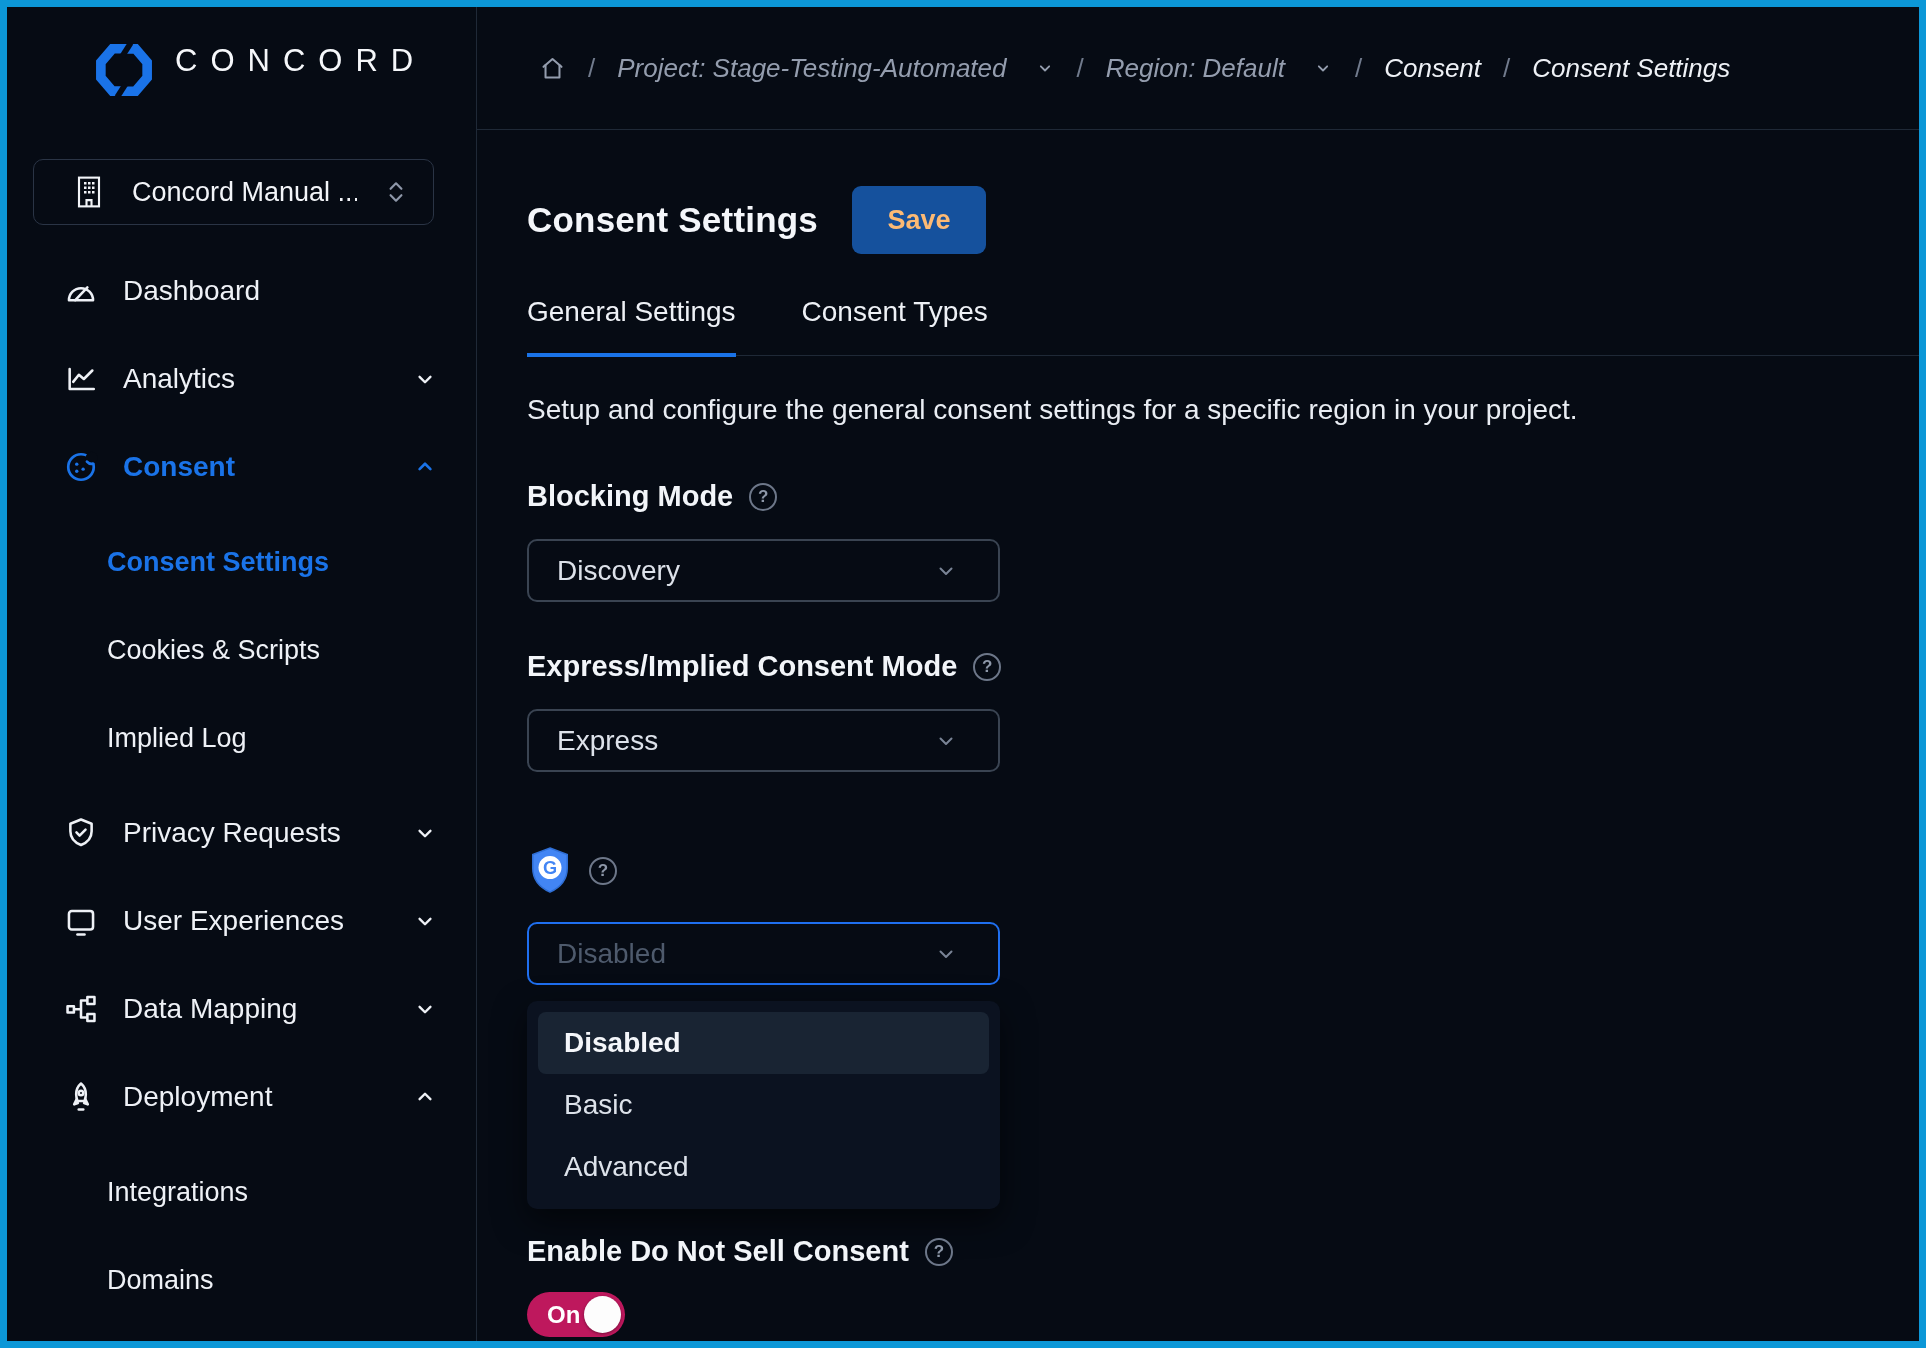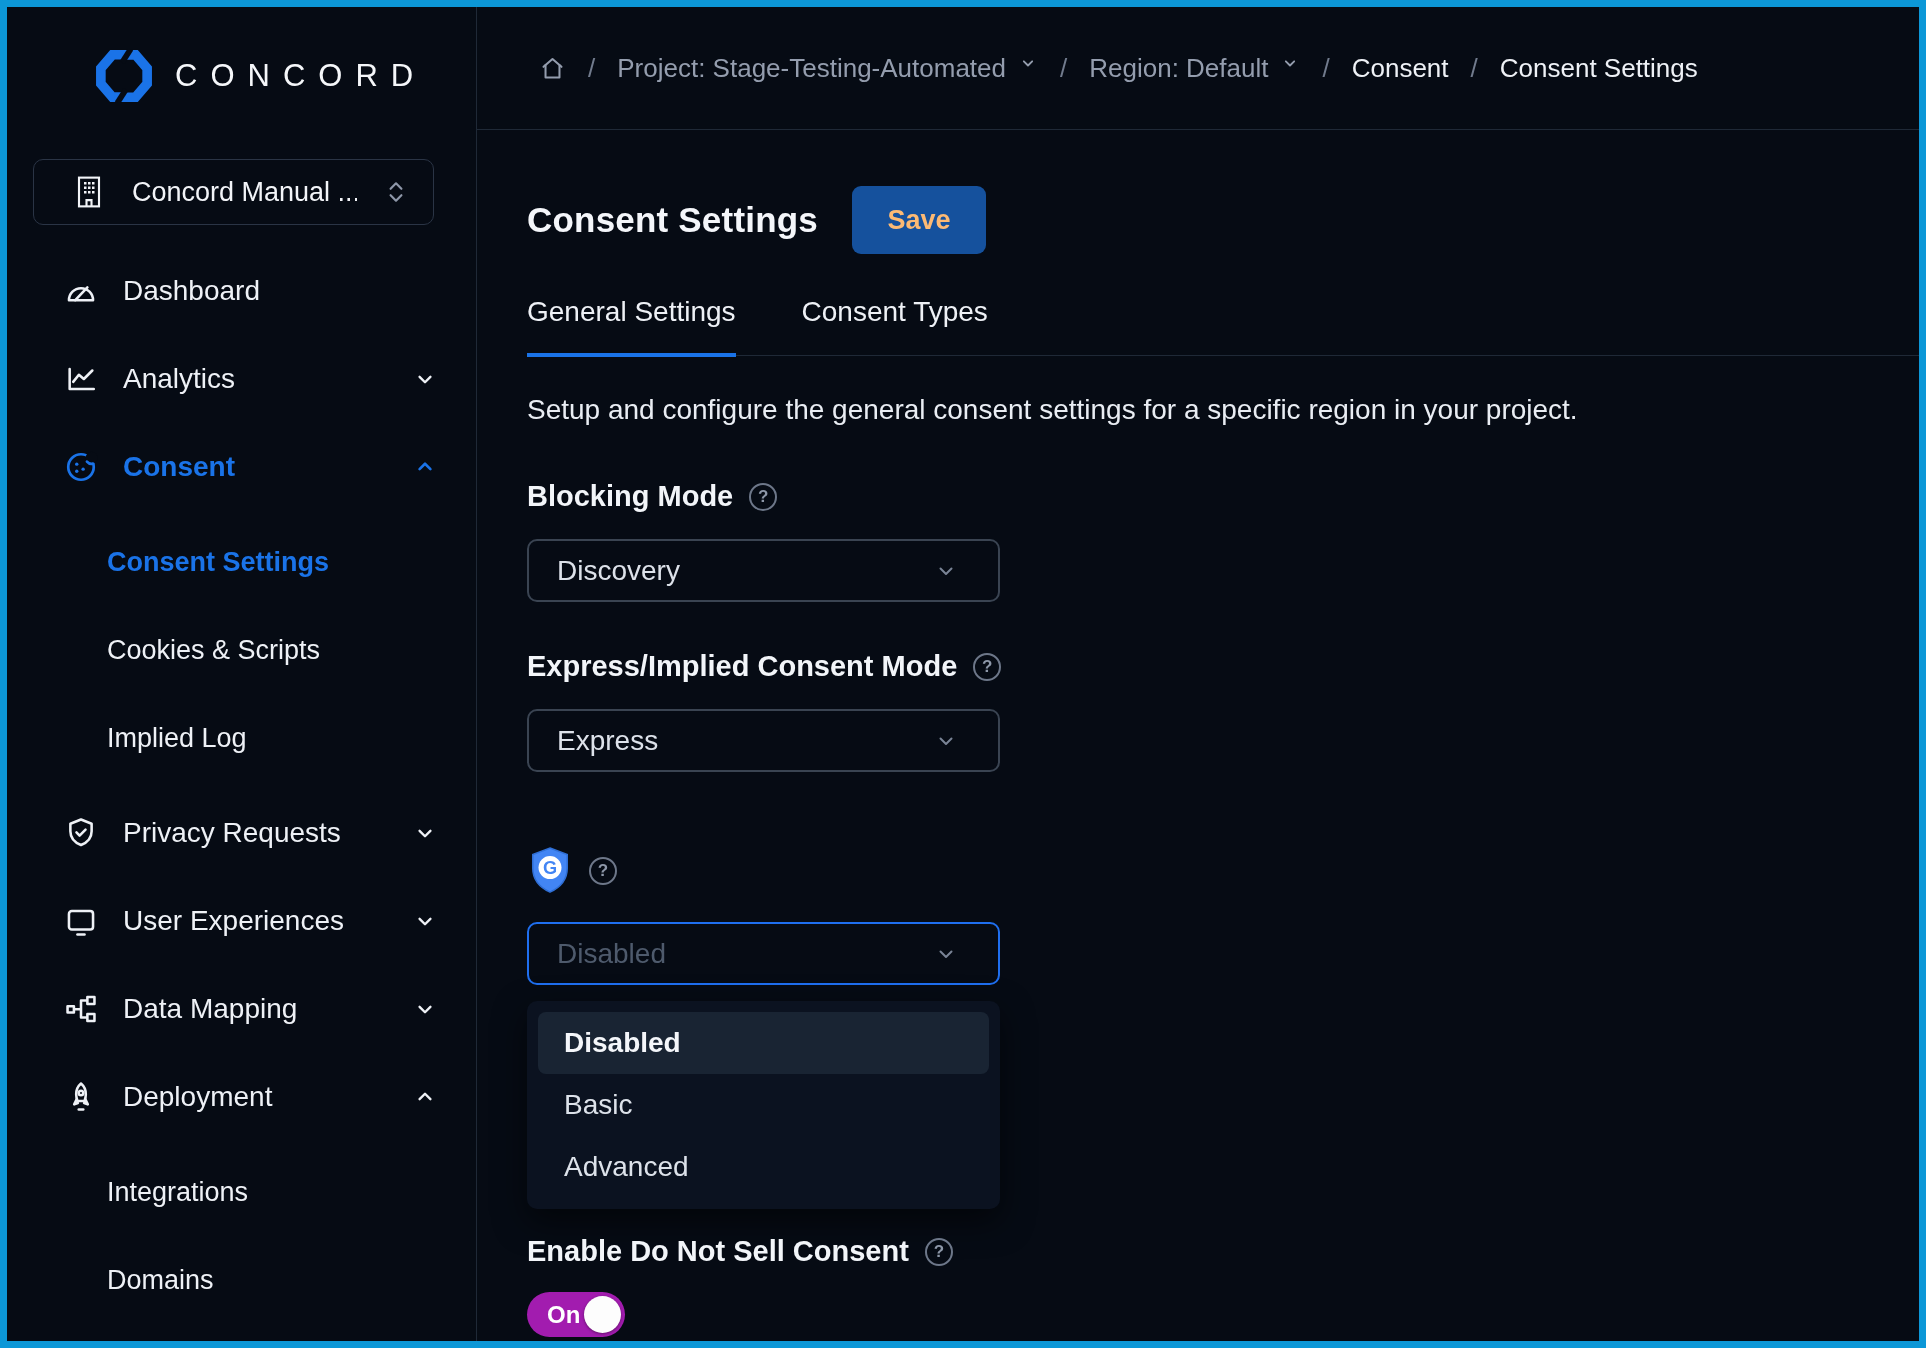--- a/index.html
+++ b/index.html
@@ -6,37 +6,37 @@
   *{box-sizing:border-box;}
   body{font-family:"Liberation Sans","DejaVu Sans",sans-serif;}
   .viewport{
     width:1926px;height:1348px;
     border:7px solid #0c97d7;
     background:#060b14;
     display:flex;overflow:hidden;
   }
   
   .sidebar{width:470px;min-width:470px;border-right:1px solid #1f2937;display:flex;flex-direction:column;padding-top:36px;}
-  .logo-row{display:flex;align-items:center;gap:20px;padding-left:86px;height:66px;}
+  .logo-row{display:flex;align-items:flex-start;gap:20px;padding-left:86px;height:66px;}
   .brand{color:#f5f7fa;font-size:31px;font-weight:500;letter-spacing:13px;}
   .org-selector{margin:50px 42px 0 26px;height:66px;border:1px solid #2a3445;border-radius:10px;
     display:flex;align-items:center;padding:0 26px 0 40px;gap:28px;cursor:pointer;}
   .org-selector .olabel{flex:1;font-size:27px;color:#f2f4f8;white-space:nowrap;overflow:hidden;}
   nav{margin-top:22px;display:flex;flex-direction:column;}
   .nav-item{display:flex;align-items:center;height:88px;padding:0 38px 0 56px;gap:24px;font-size:28px;color:#eef1f6;cursor:pointer;}
   .nav-item .nicon{width:36px;display:flex;justify-content:center;}
   .nav-item .nchev{margin-left:auto;display:flex;}
   .nav-item.accent{color:#1a73e8;font-weight:700;}
   .nav-sub{display:flex;align-items:center;height:88px;padding-left:100px;font-size:27px;color:#eef1f6;cursor:pointer;}
   .nav-sub.accent{color:#1a73e8;font-weight:700;}
   .sub-group{margin:7px 0;}
   
   main{flex:1;display:flex;flex-direction:column;min-width:0;}
   .topbar{height:123px;min-height:123px;border-bottom:1px solid #1f2937;display:flex;align-items:center;padding-left:62px;gap:22px;font-size:26px;color:#949dae;}
-  .crumb{display:flex;gap:12px;white-space:nowrap;cursor:pointer;}
+  .crumb{display:flex;align-items:center;gap:28px;white-space:nowrap;cursor:pointer;font-style:italic;}
   .crumb.current{color:#eef1f6;cursor:default;}
   .crumb-sep{color:#717b8d;}
   .content{padding-left:50px;flex:1;}
   .title-row{margin-top:56px;display:flex;align-items:center;gap:34px;}
   .title-row h1{margin:0;font-size:35px;font-weight:700;color:#f4f6fa;letter-spacing:.2px;}
   .save-btn{width:134px;height:68px;background:#15519d;border:none;border-radius:9px;
     font-family:inherit;font-size:27px;font-weight:700;color:#fdba74;cursor:pointer;}
   .tabs{margin-top:42px;display:flex;gap:66px;border-bottom:1px solid #1f2937;}
   .tab{padding-bottom:25px;font-size:28px;color:#eef1f6;cursor:pointer;}
   .tab.active{border-bottom:4px solid #1a73e8;margin-bottom:-2px;}
@@ -49,21 +49,21 @@
   .select .schev{margin-left:auto;display:flex;}
   .select.focused{border-color:#1f6ff0;}
   .select .muted{color:#4e5a6c;}
   .gap-express{margin-top:48px;}
   .gap-google{margin-top:74px;}
   .dropdown-panel{width:473px;margin-top:16px;background:#0b1220;border-radius:10px;padding:11px;
     box-shadow:0 12px 32px rgba(0,0,0,.55);}
   .option{height:62px;display:flex;align-items:center;padding:0 26px;font-size:28px;color:#dde2ea;border-radius:8px;cursor:pointer;}
   .option.selected{background:#192433;color:#f4f6fa;font-weight:700;}
   .gap-dns{margin-top:26px;}
-  .toggle{margin-top:24px;width:98px;height:45px;border-radius:23px;background:#a21caf;
+  .toggle{margin-top:24px;width:98px;height:45px;border-radius:23px;background:#be185d;
     display:flex;align-items:center;padding:0 4px 0 20px;cursor:pointer;}
   .toggle .tlabel{color:#ffffff;font-size:24px;font-weight:600;}
   .toggle .knob{margin-left:auto;width:37px;height:37px;border-radius:50%;background:#fdfdfd;box-shadow:0 1px 3px rgba(0,0,0,.4);}
   svg{display:block;}
 </style>
 </head>
 <body>
 
 <div class="viewport">
 

